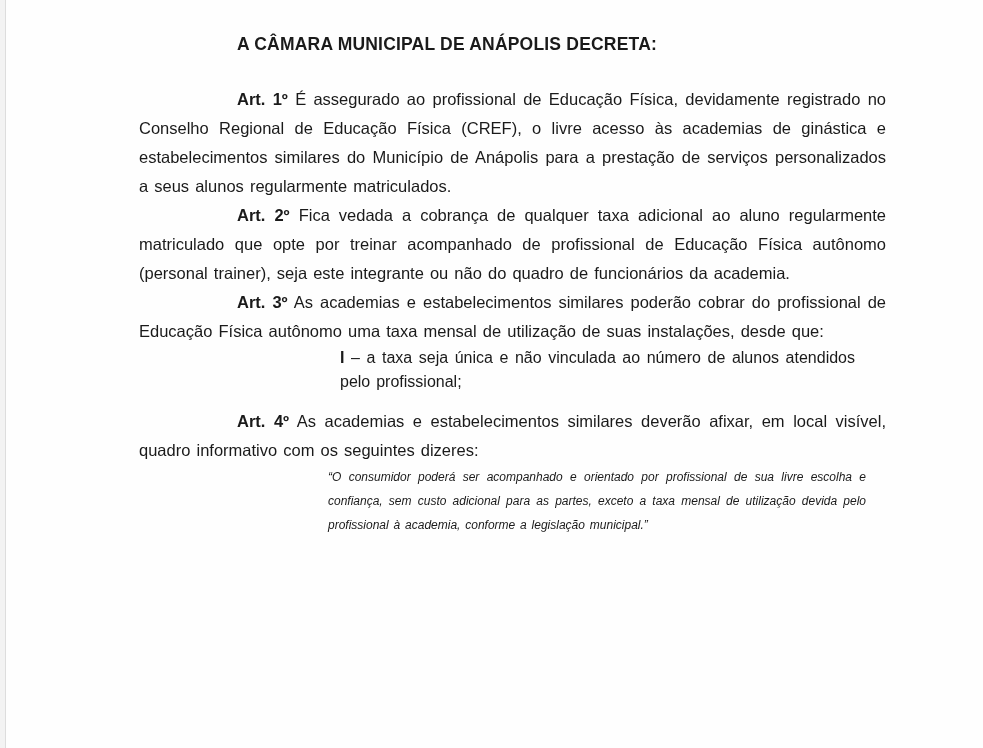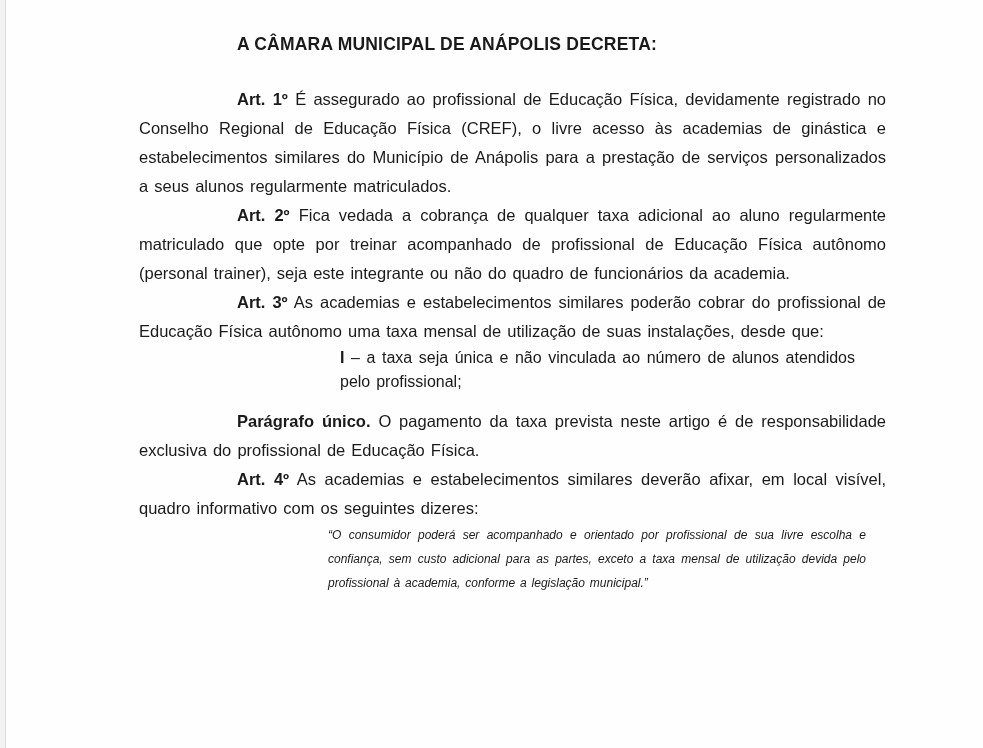--- a/index.html
+++ b/index.html
@@ -93,21 +93,20 @@
     <p class="para mb-a"><b>Art. 1º</b><span> É assegurado ao profissional de Educação Física, devidamente registrado no Conselho Regional de Educação Física (CREF), o livre acesso às academias de ginástica e estabelecimentos similares do Município de Anápolis para a prestação de serviços personalizados a seus alunos regularmente matriculados.</span></p>
 
     <p class="para mb-b"><b>Art. 2º</b><span> Fica vedada a cobrança de qualquer taxa adicional ao aluno regularmente matriculado que opte por treinar acompanhado de profissional de Educação Física autônomo (personal trainer), seja este integrante ou não do quadro de funcionários da academia.</span></p>
 
     <p class="para mb-c"><b>Art. 3º</b><span> As academias e estabelecimentos similares poderão cobrar do profissional de Educação Física autônomo uma taxa mensal de utilização de suas instalações, desde que:</span></p>
 
     <div class="items-block">
       <p><b>I</b><span> – a taxa seja única e não vinculada ao número de alunos atendidos pelo profissional;</span></p>
     </div>
 
-    <p class="para sole-para"><b>Parágrafo único.</b><span> O pagamento da taxa prevista neste artigo é de responsabilidade exclusiva do profissional de Educação Física.</span></p>
 
     <p class="para art4-para"><b>Art. 4º</b><span> As academias e estabelecimentos similares deverão afixar, em local visível, quadro informativo com os seguintes dizeres:</span></p>
 
     <div class="quote-block">
       <p>“O consumidor poderá ser acompanhado e orientado por profissional de sua livre escolha e confiança, sem custo adicional para as partes, exceto a taxa mensal de utilização devida pelo profissional à academia, conforme a legislação municipal.”</p>
     </div>
 
   </div>
 </div>
 

